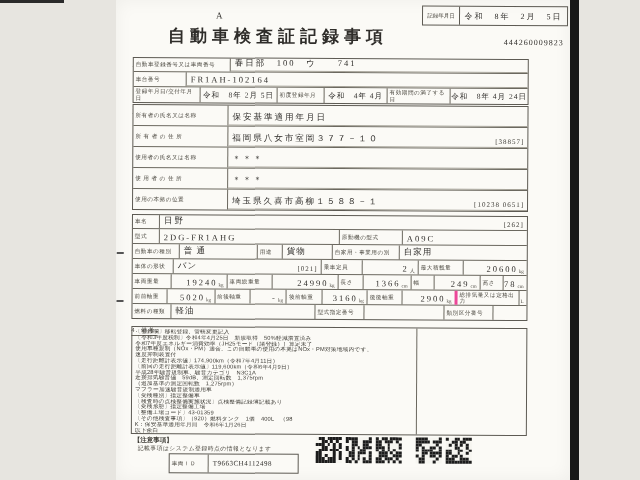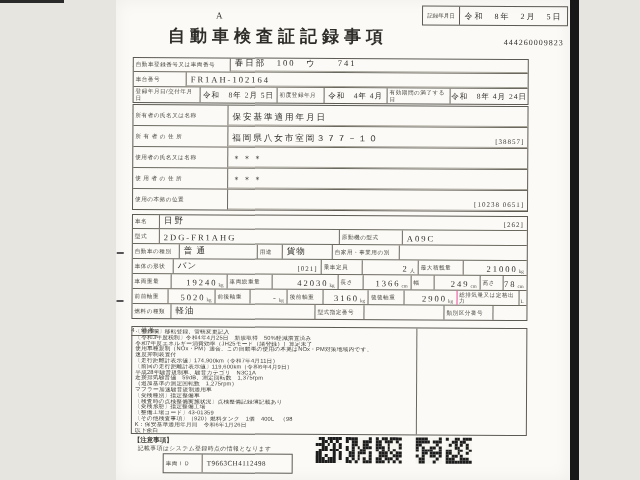--- a/index.html
+++ b/index.html
@@ -118,20 +118,21 @@
         <div class="row" style="height:20px;">
           <div class="lbl" style="width:90px;">使 用 者 の 住 所</div>
           <div class="val underline-val" style="flex:1;">
             <span>＊＊＊</span>
             <span class="code"></span>
           </div>
         </div>
         <div class="row" style="height:20px;">
           <div class="lbl" style="width:90px;">使用の本拠の位置</div>
           <div class="val underline-val" style="flex:1;">
+            <span>埼玉県久喜市高柳１５８８－１</span>
             <span class="code">[10238 0651]</span>
           </div>
         </div>
       </div>
 
       <div class="abs" style="left:17px;top:207px;">
         <span class="sec-head">3. 車両詳細情報</span>
       </div>
       <div class="abs tbl" style="left:17px;top:214px;width:394px;">
         <div class="row" style="height:13px;">
@@ -146,47 +147,48 @@
           <div class="val" style="width:172px;border-right:1px solid #6b685f;">2DG-FR1AHG</div>
           <div class="lbl" style="width:58px;">原動機の型式</div>
           <div class="val" style="flex:1;">A09C</div>
         </div>
         <div class="row" style="height:14px;">
           <div class="lbl" style="width:42px;">自動車の種別</div>
           <div class="val mid" style="width:70px;border-right:1px solid #6b685f;">普 通</div>
           <div class="lbl" style="width:20px;">用途</div>
           <div class="val mid" style="width:42px;border-right:1px solid #6b685f;">貨物</div>
           <div class="lbl" style="width:62px;">自家用・事業用の別</div>
+          <div class="val mid" style="flex:1;">自家用</div>
         </div>
         <div class="row" style="height:14px;">
           <div class="lbl" style="width:36px;">車体の形状</div>
           <div class="val mid" style="width:140px;border-right:1px solid #6b685f;">
             <span>バン</span>
             <span class="code">[021]</span>
           </div>
           <div class="lbl" style="width:36px;">乗車定員</div>
           <div class="val num" style="width:48px;border-right:1px solid #6b685f;">
             <span>2</span>
               <span class="unit">人</span>
           </div>
           <div class="lbl" style="width:40px;">最大積載量</div>
           <div class="val num" style="flex:1;">
-            <span>21000</span>
+            <span>20600</span>
               <span class="unit">kg</span>
           </div>
         </div>
         <div class="row" style="height:14px;">
           <div class="lbl" style="width:34px;">車両重量</div>
           <div class="val num" style="width:48px;border-right:1px solid #6b685f;">
             <span>19240</span>
               <span class="unit">kg</span>
           </div>
           <div class="lbl" style="width:40px;">車両総重量</div>
           <div class="val num" style="width:58px;border-right:1px solid #6b685f;">
-            <span>42030</span>
+            <span>24990</span>
               <span class="unit">kg</span>
           </div>
           <div class="lbl" style="width:20px;">長さ</div>
           <div class="val num" style="width:40px;border-right:1px solid #6b685f;">
             <span>1366</span>
               <span class="unit">cm</span>
           </div>
           <div class="lbl" style="width:18px;">幅</div>
           <div class="val num" style="width:38px;border-right:1px solid #6b685f;">
             <span>249</span>
@@ -208,21 +210,21 @@
           <div class="val num" style="width:32px;border-right:1px solid #6b685f;">
             <span>-</span>
               <span class="unit">kg</span>
           </div>
           <div class="lbl" style="width:34px;">後前軸重</div>
           <div class="val num" style="width:42px;border-right:1px solid #6b685f;">
             <span>3160</span>
               <span class="unit">kg</span>
           </div>
           <div class="lbl" style="width:34px;">後後軸重</div>
-          <div class="val num" style="width:42px;border-right:1px solid #ec4899;padding-left:11px;">
+          <div class="val num" style="width:42px;border-right:3px solid #ec4899;padding-left:11px;">
             <span>2900</span>
               <span class="unit">kg</span>
           </div>
           <div class="lbl" style="width:64px;">総排気量又は定格出力</div>
           <div class="val num" style="flex:1;">
             <span class="unit">L</span>
           </div>
         </div>
         <div class="row" style="height:14px;">
           <div class="lbl" style="width:34px;">燃料の種類</div>
@@ -256,21 +258,21 @@
           <div class="rline">〔受検形態〕指定整備工場</div>
           <div class="rline">〔整備工場コード〕43-01359</div>
           <div class="rline">〔その他検査事項〕（920）燃料タンク　1個　400L　（98</div>
           <div class="rline">K：保安基準適用年月日　令和6年1月26日</div>
           <div class="rline">以下余白</div>
         </div>
       </div>
 
       <div class="abs notice-title" style="left:20px;top:436px;">【注意事項】</div>
       <div class="abs notice-text" style="left:24px;top:444px;">記載事項はシステム登録時点の情報となります</div>
-      <div class="abs vid-box" style="left:49px;top:453px;">
+      <div class="abs vid-box" style="left:55px;top:453px;">
         <div class="lbl">車両ＩＤ</div>
         <div class="val">T9663CH4112498</div>
       </div>
 
       <div class="abs qr" style="left:202px;top:436px;">
           <i style="opacity:0"></i>
           <i style="opacity:1"></i>
           <i style="opacity:1"></i>
           <i style="opacity:0"></i>
           <i style="opacity:1"></i>

